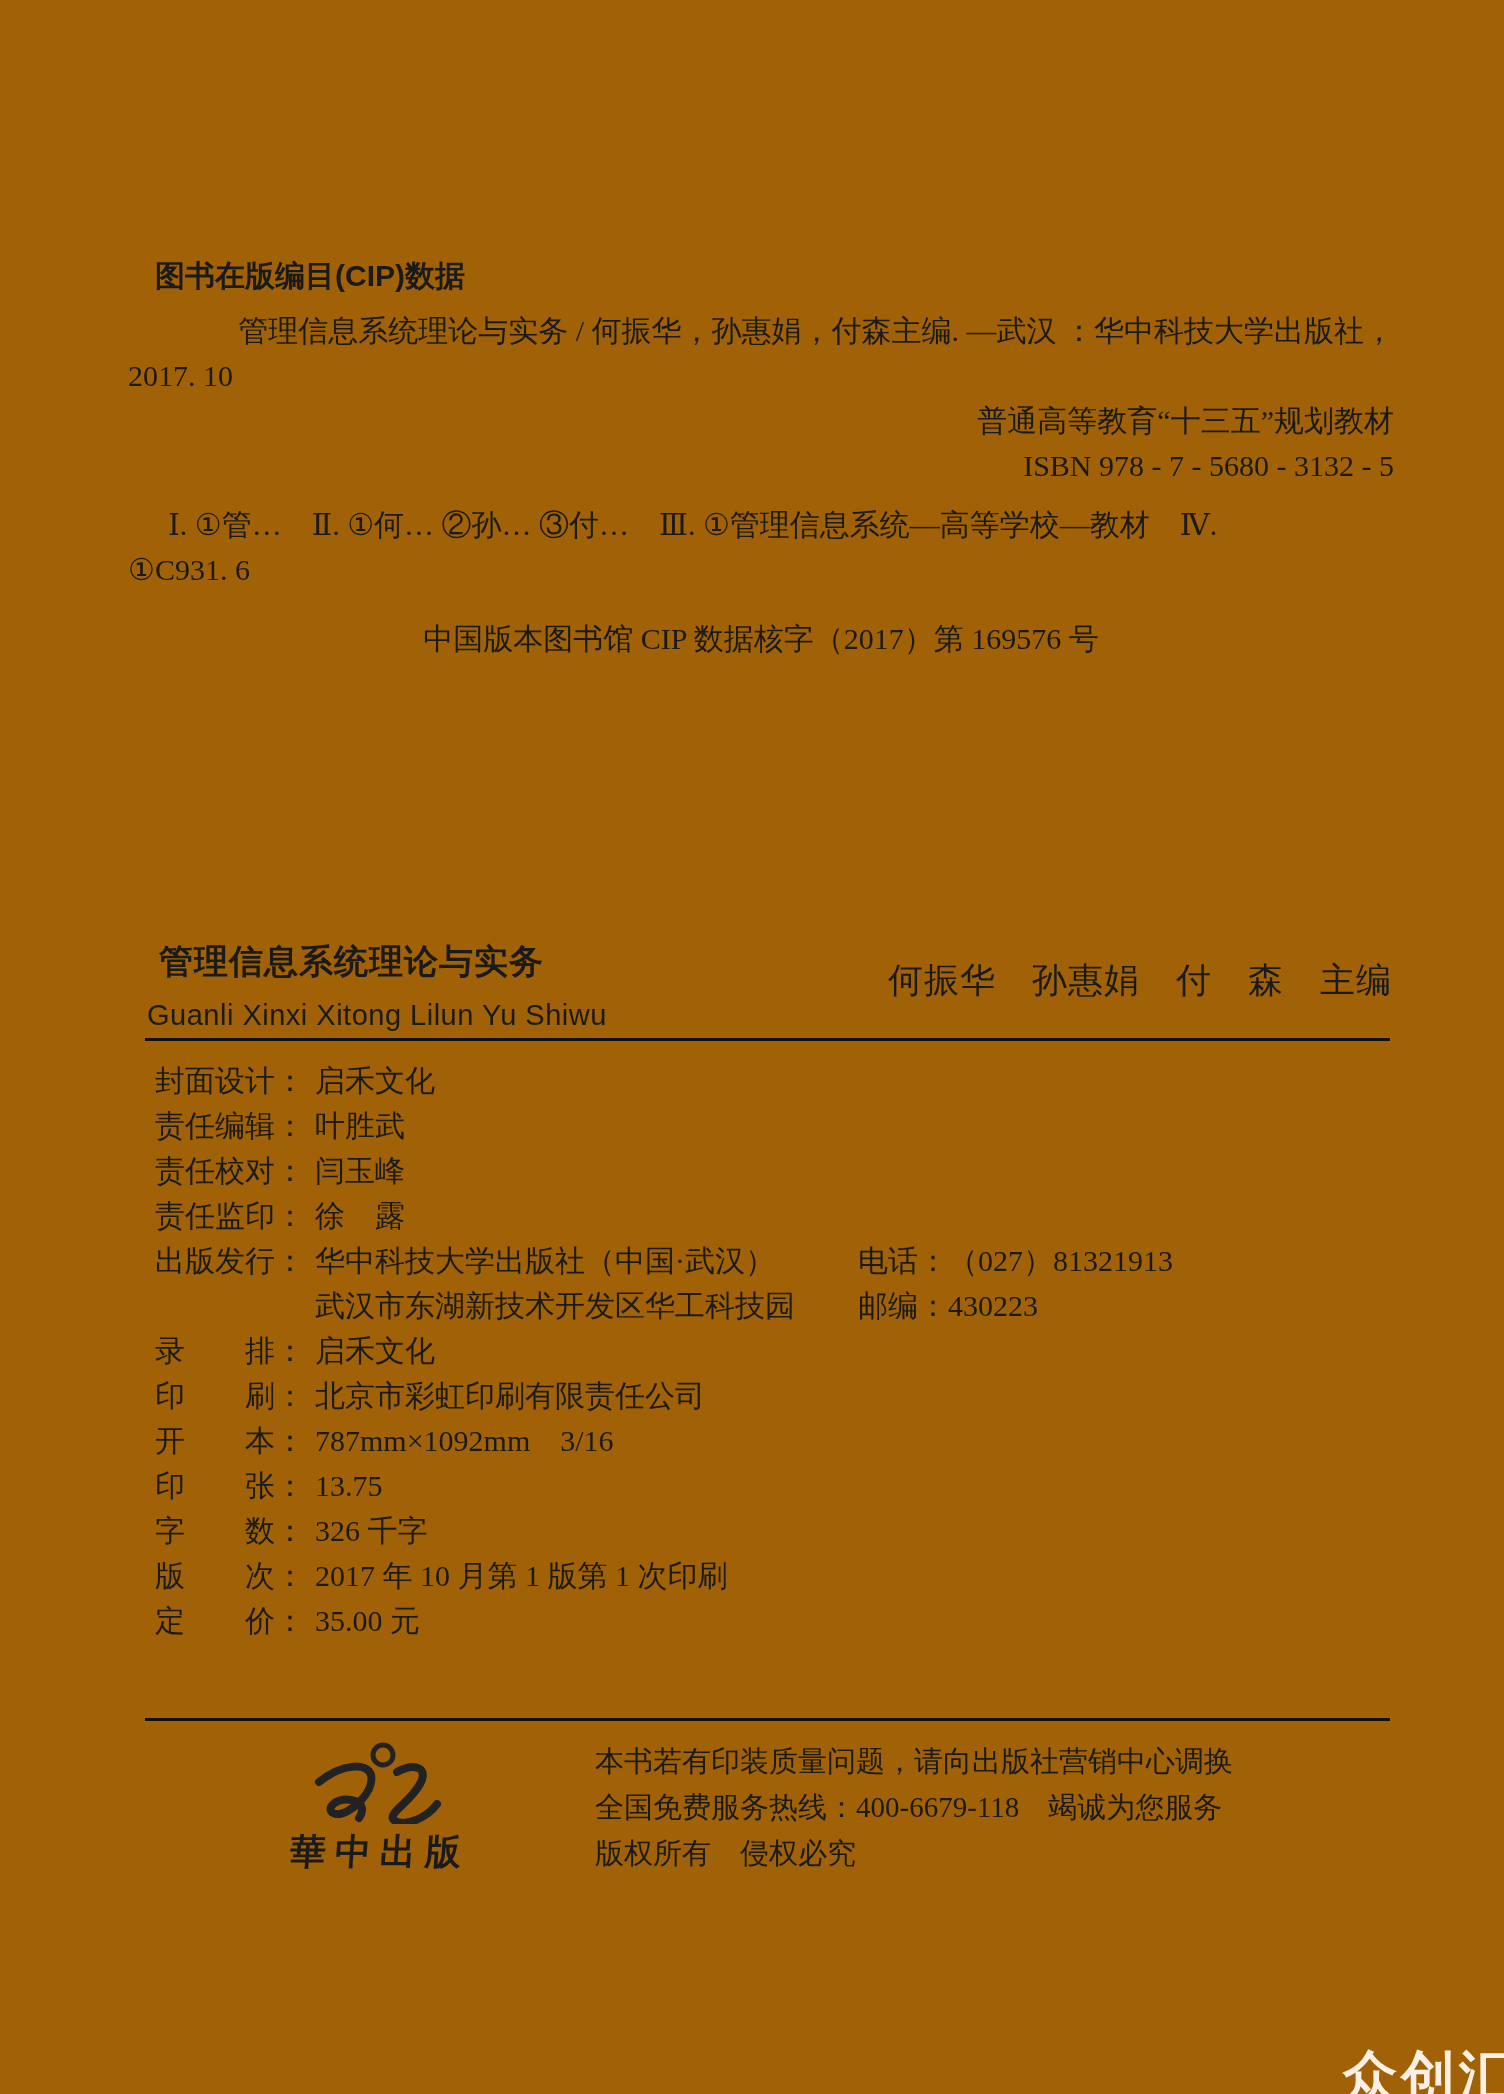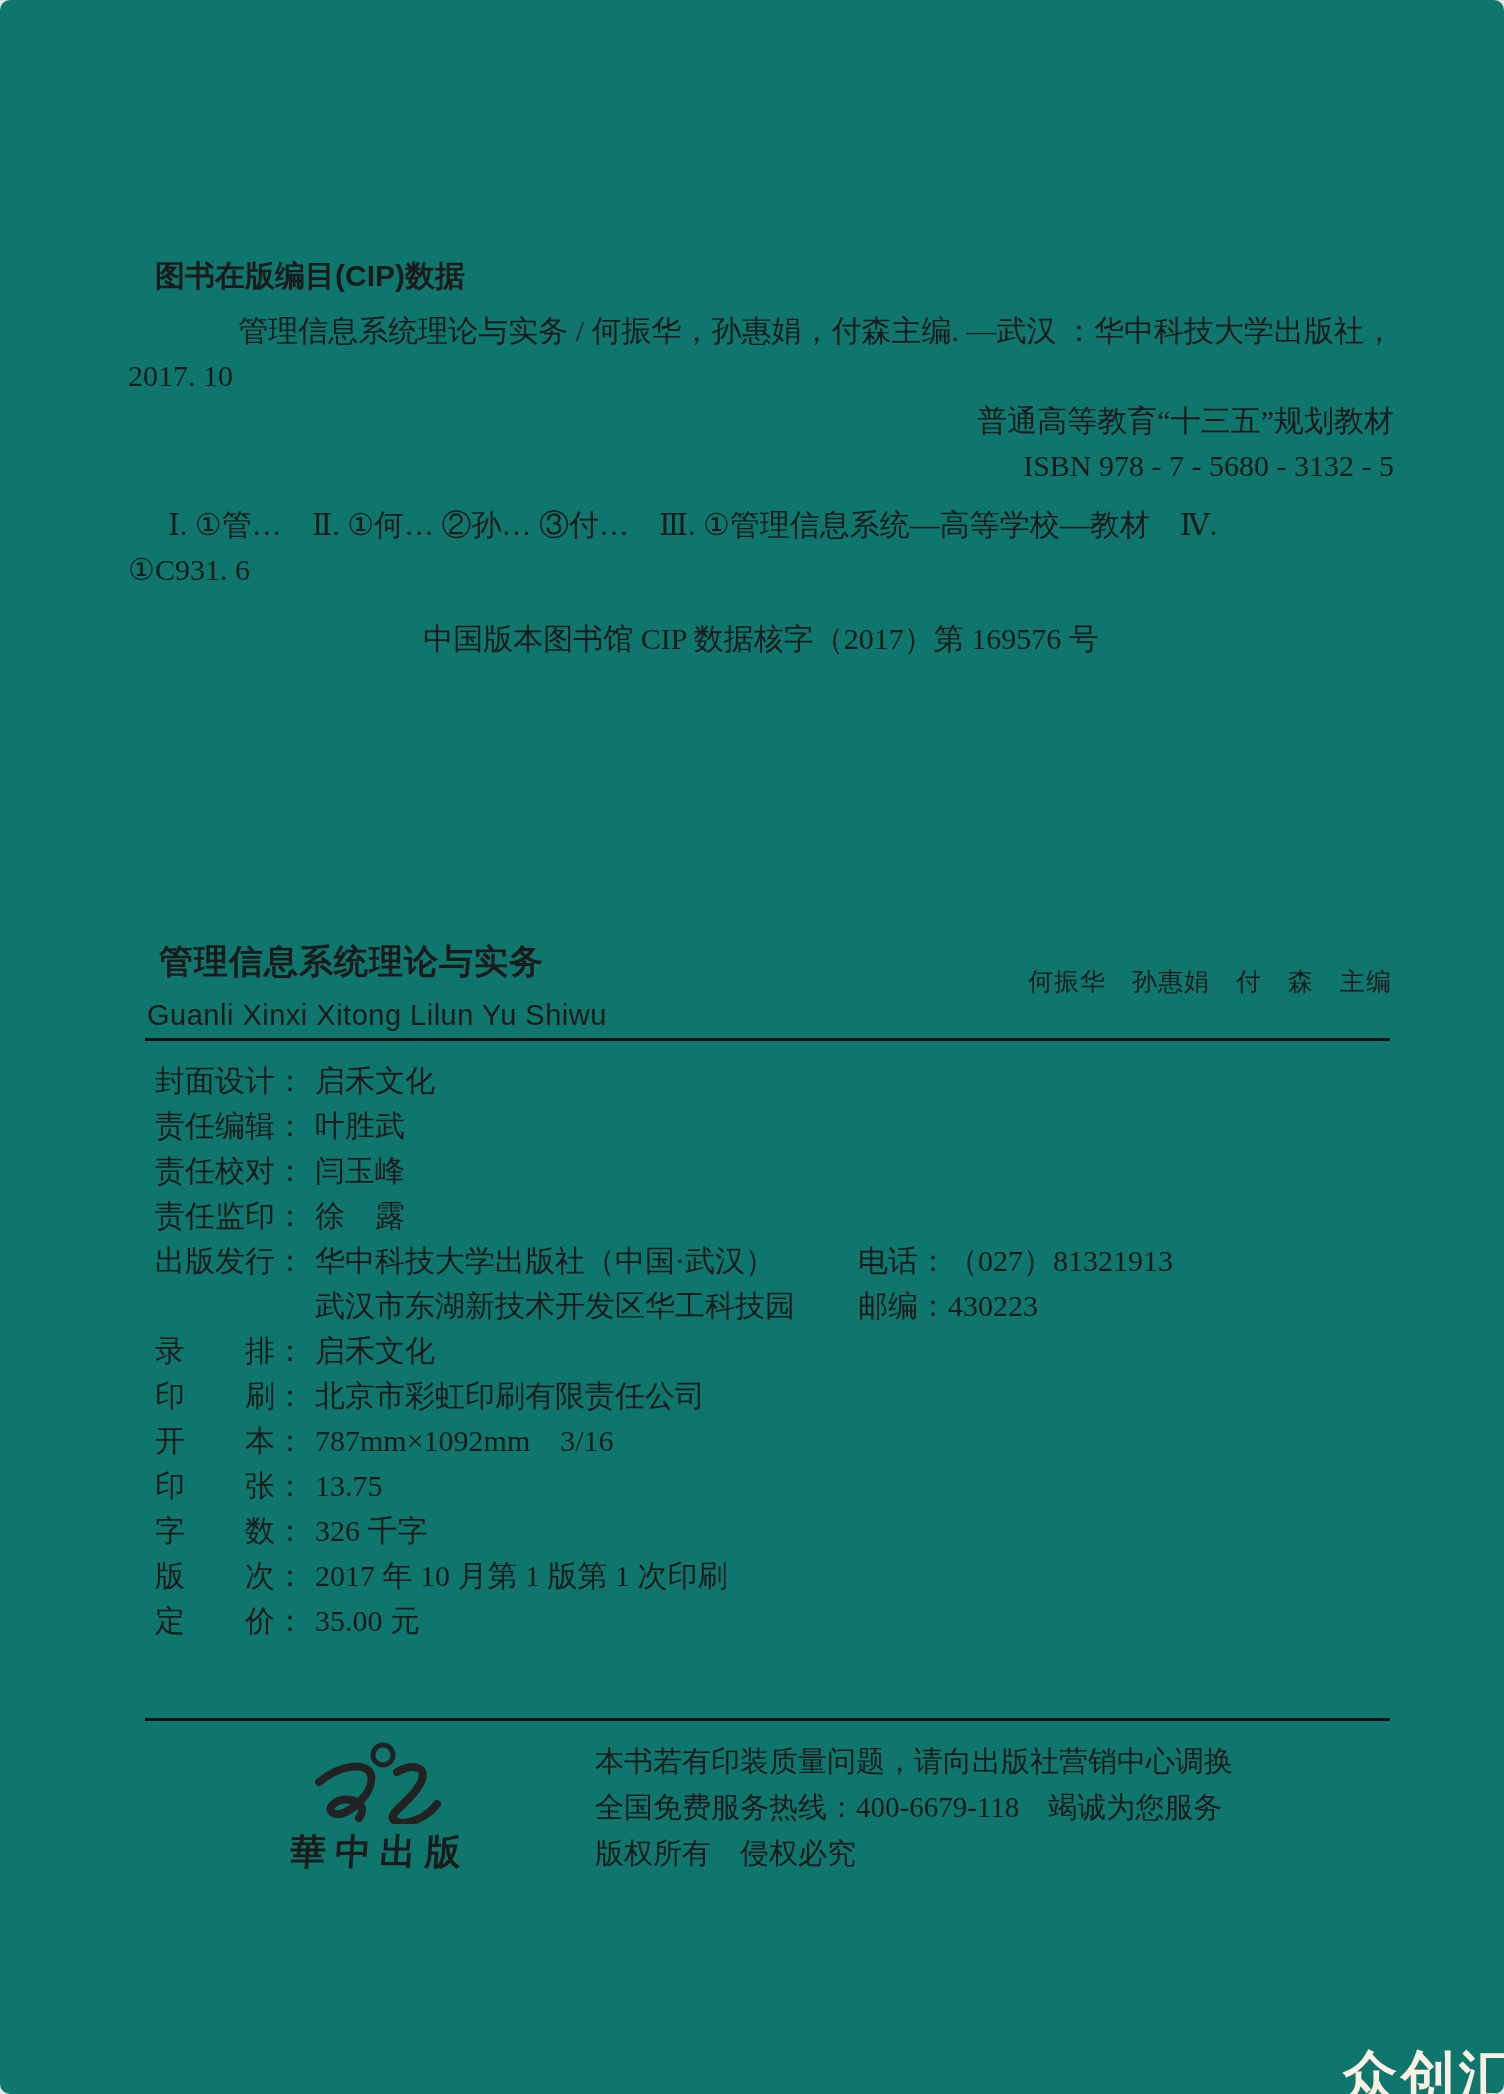--- a/index.html
+++ b/index.html
@@ -1,24 +1,23 @@
 <!DOCTYPE html>
 <html><head>
 <meta charset="utf-8">
 <style>
   html,body{margin:0;padding:0;background:#e8e8e8;}
   .page{
     position:relative;
     width:1504px;height:2094px;
     margin:0 auto;
-    background:#0f766e;
+    background:#a16207;
     overflow:hidden;
     color:#1a1a1a;
     font-family:"Liberation Serif","DejaVu Serif",serif;
-    border-radius:10px;
   }
   
   .cip{position:absolute;left:128px;top:256px;right:110px;font-size:30px;line-height:45px;}
   .cip-heading{
     font-family:"Liberation Sans","DejaVu Sans",sans-serif;
     font-weight:bold;font-size:30px;line-height:40px;margin:0 0 12px 27px;
   }
   .cip-line{margin:0;}
   .indent1{padding-left:27px;text-align:right;}
   .indent2{padding-left:40px;}
@@ -28,22 +27,22 @@
   .title-block{position:absolute;left:147px;top:926px;right:112px;height:96px;}
   .book-title{
     font-family:"Liberation Sans","DejaVu Sans",sans-serif;
     font-weight:bold;font-size:34px;line-height:46px;margin:12px;letter-spacing:1px;
   }
   .book-pinyin{
     font-family:"Liberation Sans","DejaVu Sans",sans-serif;
     font-size:29px;line-height:38px;margin:2px 0 0 0;letter-spacing:0.5px;
   }
   .book-authors{
-    position:absolute;right:0;bottom:24px;
-    font-size:25px;letter-spacing:1px;margin-top:15px;
+    position:absolute;right:0;bottom:18px;
+    font-size:35px;letter-spacing:1px;margin-top:15px;
   }
   
   .rule{position:absolute;left:145px;right:114px;height:3px;background:#111;}
   .rule-1{top:1038px;}
   .rule-2{top:1718px;}
   
   .colophon{position:absolute;left:128px;top:1058px;right:112px;font-size:30px;}
   .col-row{position:relative;line-height:45px;white-space:nowrap;}
   .col-label{display:inline-block;width:160px;padding-left:27px;}
   .col-extra{position:absolute;left:730px;top:0;}

